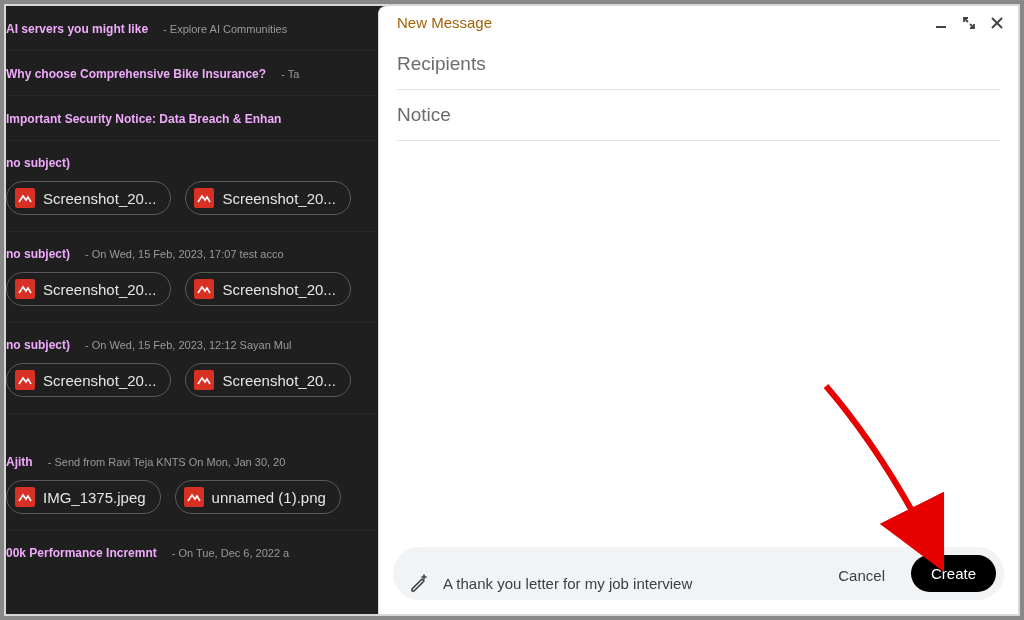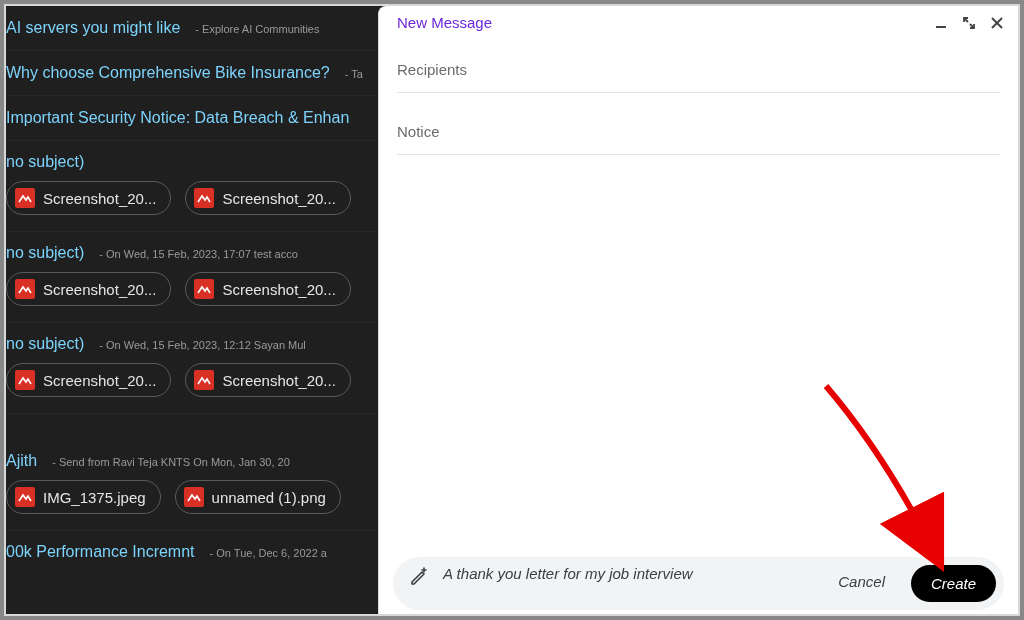--- a/index.html
+++ b/index.html
@@ -24,21 +24,21 @@
     color: #e5e5e5;
     padding-top: 0;
     overflow: hidden;
   }
   .msg-row {
     padding: 13px 0 13px 0;
     border-bottom: 1px solid rgba(255,255,255,0.04);
     white-space: nowrap;
     overflow: hidden;
   }
-  .msg-subject { font-weight: 400; color: #7dd3fc; font-size: 16px; }
+  .msg-subject { font-weight: 700; color: #f0abfc; font-size: 12px; }
   .msg-preview { font-weight: 400; color: #9a9a9a; font-size: 11px; padding-left: 12px; }
 
   .attach-row {
     display: flex;
     gap: 14px;
     padding: 0 0 16px 0;
     border-bottom: 1px solid rgba(255,255,255,0.04);
   }
   .chip {
     display: flex;
@@ -76,46 +76,45 @@
     flex-direction: column;
     border-top-left-radius: 8px;
   }
   .compose-header {
     display: flex;
     align-items: center;
     justify-content: space-between;
     padding: 8px 14px 8px 18px;
   }
   .compose-title {
-    color: #6d28d9;
+    color: #a16207;
     font-size: 15px;
     font-weight: 500;
   }
   .compose-controls { display: flex; gap: 14px; align-items: center; }
   .win-btn { width: 14px; height: 14px; display: flex; align-items: center; justify-content: center; cursor: pointer; color: #444; }
 
   .field {
-    margin: 8px 18px;
+    margin: 0 18px;
     border-bottom: 1px solid #e4e4e4;
     padding: 14px 0;
     color: #6b6b6b;
-    font-size: 15px;
+    font-size: 19px;
   }
 
   .compose-body { flex: 1; }
 
   .ai-bar {
-    margin: 0 14px 4px 14px;
+    margin: 0 14px 14px 14px;
     background: #f1f3f4;
     border-radius: 999px;
     display: flex;
-    align-items: flex-start;
+    align-items: flex-end;
     padding: 8px 8px 8px 16px;
     gap: 14px;
-    font-style: italic;
   }
   .ai-icon { width: 20px; height: 20px; display:flex; align-items:center; justify-content:center;}
   .ai-text {
     flex: 1;
     color: #3c4043;
     font-size: 15px;
   }
   .ai-cancel {
     color: #3c4043;
     font-size: 15px;

